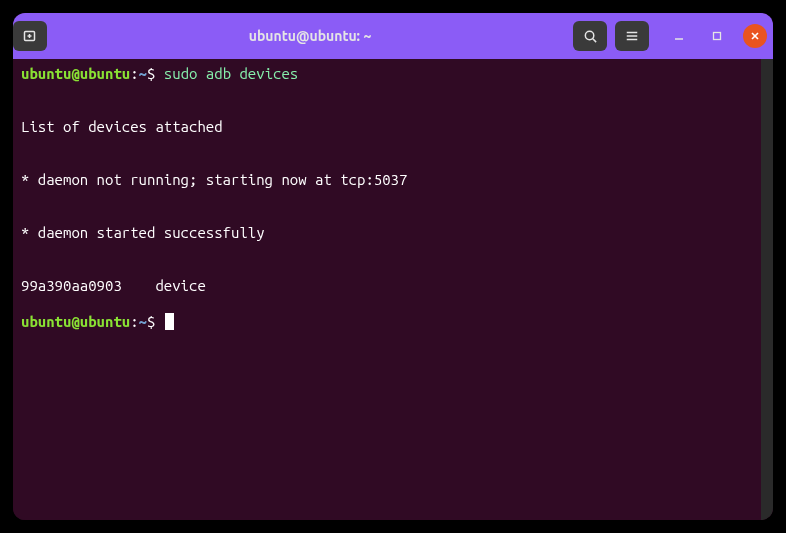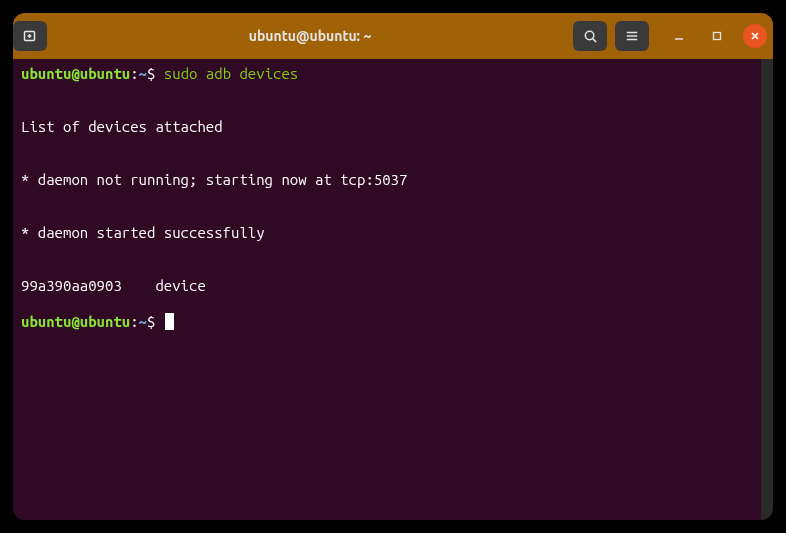--- a/index.html
+++ b/index.html
@@ -21,21 +21,21 @@
       height: 507px;
       background: #300A24;
       border-radius: 12px;
       overflow: hidden;
       display: flex;
       flex-direction: column;
       box-shadow: 0 4px 20px rgba(0,0,0,0.5);
     }
     .titlebar {
       height: 46px;
-      background: #a16207;
+      background: #8b5cf6;
       display: flex;
       align-items: center;
       padding: 0 0;
       gap: 0;
     }
     .titlebar-left {
       display: flex;
       gap: 8px;
     }
     .titlebar-button {
@@ -110,21 +110,21 @@
       color: #FFFFFF;
     }
     .prompt-path {
       color: #729FCF;
       font-weight: bold;
     }
     .prompt-dollar {
       color: #FFFFFF;
     }
     .cmd {
-      color: #84cc16;
+      color: #86efac;
     }
     .output {
       color: #FFFFFF;
       margin-top: 35px;
     }
     .cursor {
       display: inline-block;
       width: 9px;
       height: 17px;
       background: #FFFFFF;

